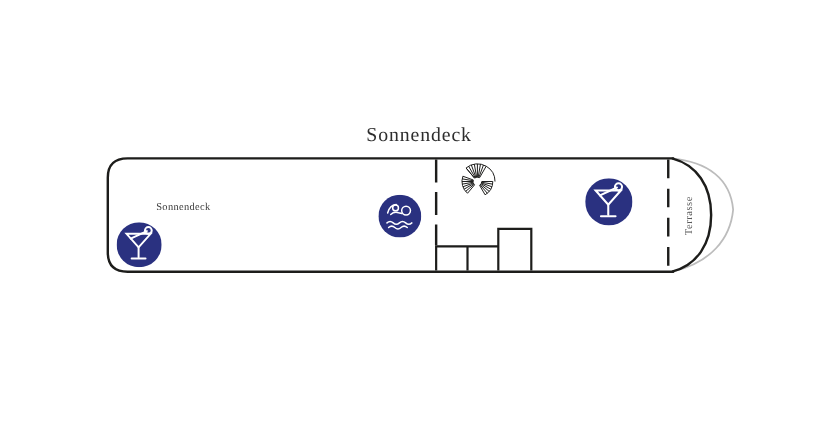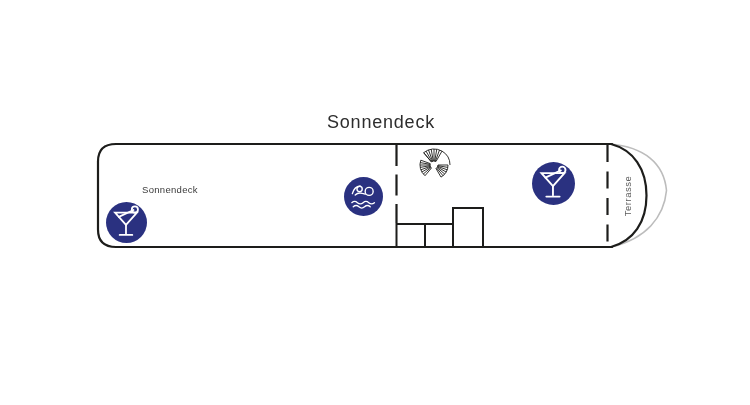--- a/index.html
+++ b/index.html
@@ -1,18 +1,18 @@
 <!DOCTYPE html>
 <html><head>
 <meta charset="utf-8">
 <style>
   html,body{margin:0;padding:0;background:#ffffff;}
   .stage{
     position:relative;width:750px;height:405px;background:#ffffff;overflow:hidden;
-    font-family:Liberation Sans, sans-serif;
+    font-family:Liberation Serif, serif;
   }
   .deck-title{
     position:absolute;left:31px;top:112px;width:700px;
     text-align:center;font-size:18px;font-weight:400;letter-spacing:0.8px;
     color:#2d2d2d;
   }
   .plan-svg{position:absolute;left:0;top:0;}
   .marker{
     position:absolute;border-radius:50%;
     display:flex;align-items:center;justify-content:center;

